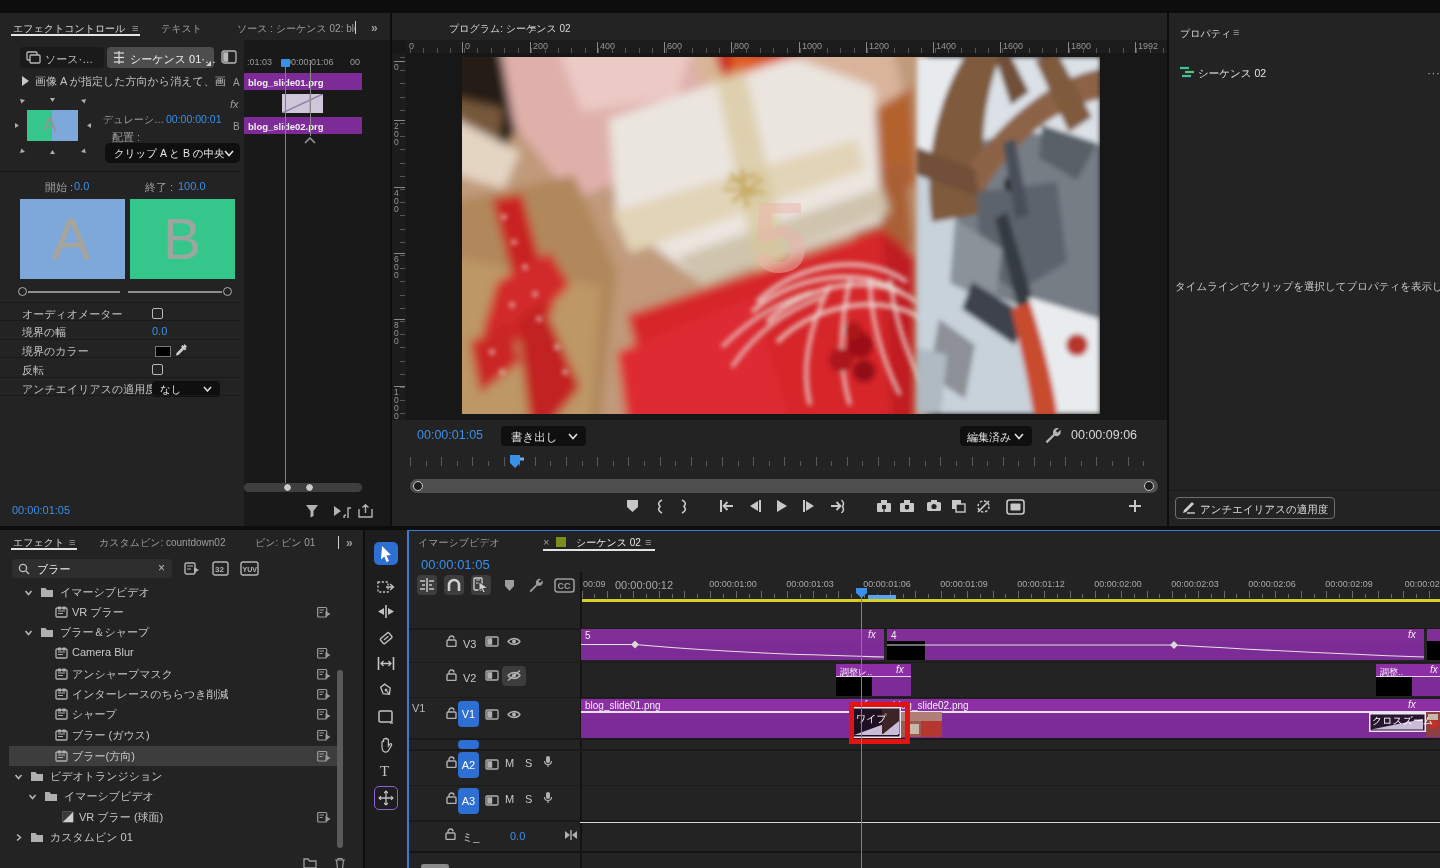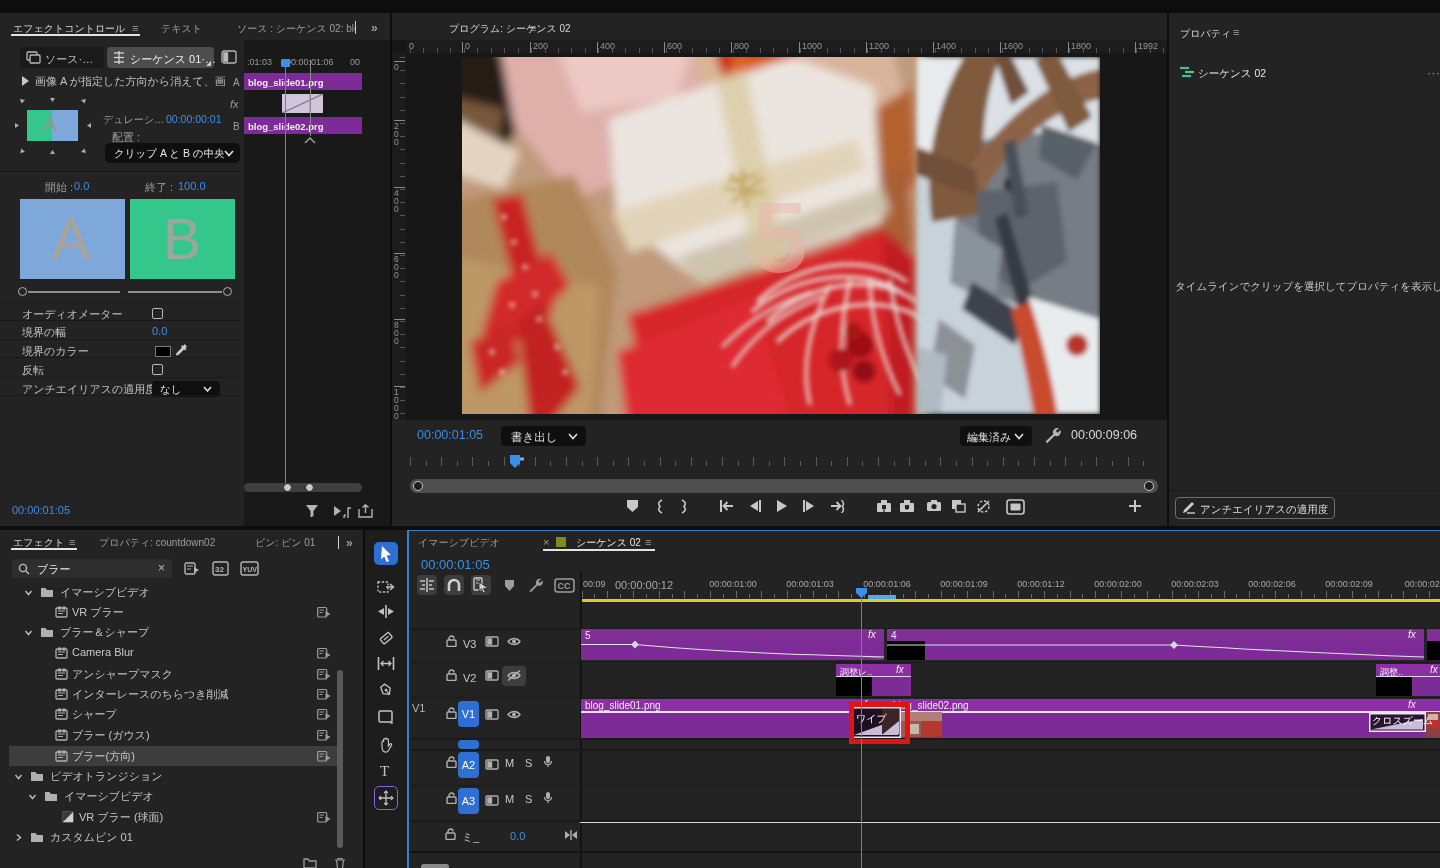--- a/index.html
+++ b/index.html
@@ -592,21 +592,21 @@
         <path d="M1 11 L4 10 L12 2 L10 0 L2 8z" fill="#cdcdcd"></path>
         <path d="M5 11 L13 11" stroke="#cdcdcd" stroke-width="1.4"></path>
       </svg>
   <div class="txt" style="left:31px;top:490px;font-size:10.5px;color:#dcdcdc;">アンチエイリアスの適用度</div>
 </div>
 
 <div class="panel" id="fxpanel" style="left:0;top:530px;width:363px;height:338px;overflow:hidden;">
   <div class="txt" style="left:13px;top:6px;font-size:10px;color:#d6d6d6;">エフェクト</div>
   <div class="txt dim" style="left:69px;top:6px;font-size:11px;">≡</div>
   <div class="tabu" style="left:11px;top:18px;width:66px;height:1.5px;"></div>
-  <div class="txt dim" style="left:99px;top:6px;font-size:10px;">プロパティ: countdown02</div>
+  <div class="txt dim" style="left:99px;top:6px;font-size:10px;">カスタムビン: countdown02</div>
   <div class="txt dim" style="left:255px;top:6px;font-size:10px;">ビン: ビン 01</div>
   <div class="abs" style="left:338px;top:6px;width:1px;height:13px;background:#cfcfcf;"></div>
   <div class="txt dim" style="left:346px;top:6px;font-size:12px;font-weight:bold;">»</div>
 
   <div class="abs" style="left:12px;top:29px;width:160px;height:19px;background:#2e2e2e;border-radius:4px;"></div>
   <svg class="abs" style="left:18px;top:33px;" width="12" height="12" viewBox="0 0 12 12">
         <circle cx="5" cy="5" r="3.6" fill="none" stroke="#bdbdbd" stroke-width="1.4"></circle>
         <line x1="8" y1="8" x2="11" y2="11" stroke="#bdbdbd" stroke-width="1.4"></line>
       </svg>
   <div class="txt" style="left:37px;top:32px;font-size:11px;color:#ececec;">ブラー</div>

